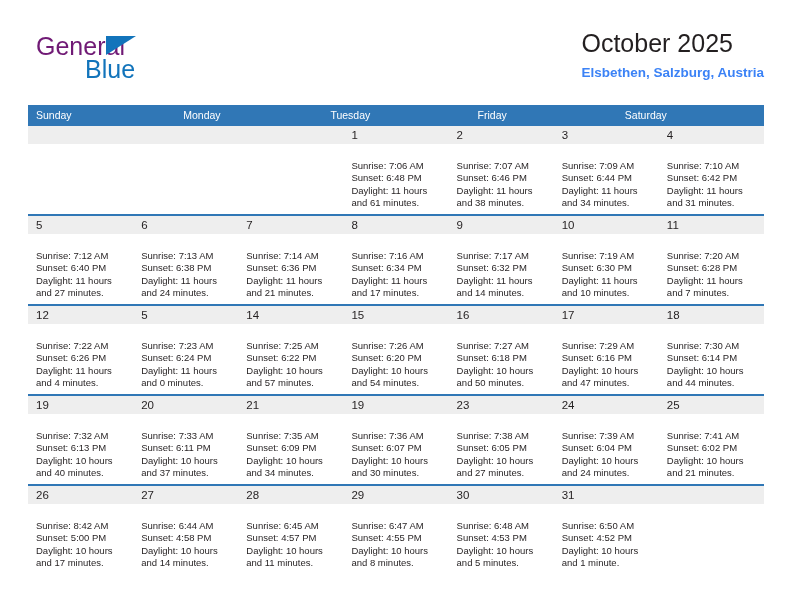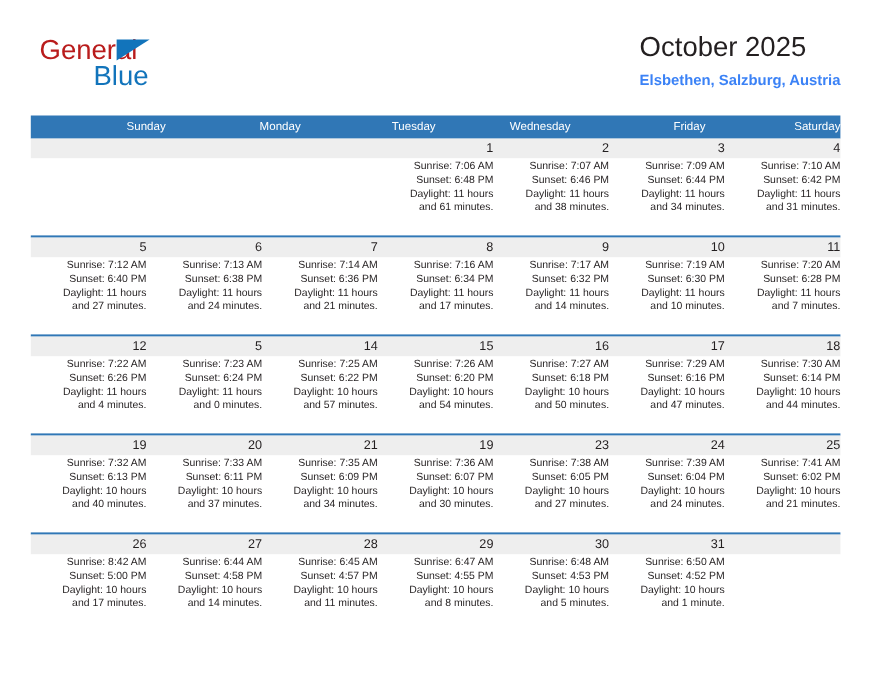--- a/index.html
+++ b/index.html
@@ -35,21 +35,21 @@
     top: 4px;
     width: 220px;
     height: 56px;
   }
   .logo-general {
     position: absolute;
     left: 0px;
     top: 0px;
     font-size: 25px;
     letter-spacing: 0px;
-    color: #b91c1c;
+    color: #701a75;
     font-family: "Liberation Sans", sans-serif;
     line-height: 28px;
   }
   .logo-tri {
     position: absolute;
     left: 70px;
     top: 4px;
     width: 0;
     height: 0;
     border-left: 30px solid #1274bb;
@@ -85,21 +85,20 @@
     white-space: nowrap;
     font-weight: bold;
   }
 
   
   .calendar {
     position: absolute;
     left: 28px;
     top: 105px;
     width: 736px;
-    text-align: right;
   }
   .dow-row {
     display: flex;
     background: #3077b6;
     height: 21px;
   }
   .dow {
     flex: 1 1 0;
     color: #ffffff;
     font-size: 10.5px;
@@ -131,21 +130,21 @@
     box-sizing: border-box;
     padding-left: 8px;
     font-size: 11.5px;
     line-height: 18px;
     color: #231f20;
   }
   .body-cell {
     flex: 1 1 0;
     box-sizing: border-box;
     padding-left: 8px;
-    padding-top: 2px;
+    padding-top: 16px;
     font-size: 9.5px;
     line-height: 12.4px;
     color: #231f20;
   }
   .body-cell div {
     white-space: nowrap;
   }
   .empty-cell { }
 </style>
 </head>
@@ -163,21 +162,20 @@
       <div class="cal-title">October 2025</div>
       <div class="cal-subtitle">Elsbethen, Salzburg, Austria</div>
     </div>
   </div>
 
   <div class="calendar">
     <div class="dow-row">
         <div class="dow">Sunday</div>
         <div class="dow">Monday</div>
         <div class="dow">Tuesday</div>
-        <div class="dow">Wednesday</div>
         <div class="dow">Friday</div>
         <div class="dow">Saturday</div>
       </div>
     <div id="weeks-container">
         <div class="week">
           <div class="week-numbers">
             <div class="daynum-cell"></div>
             <div class="daynum-cell"></div>
             <div class="daynum-cell"></div>
             <div class="daynum-cell">1</div>

